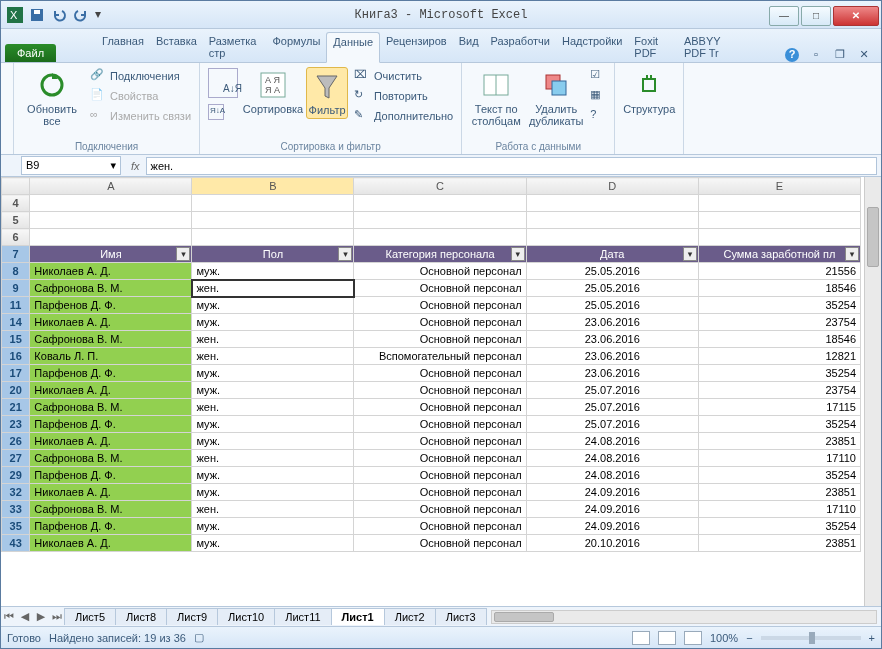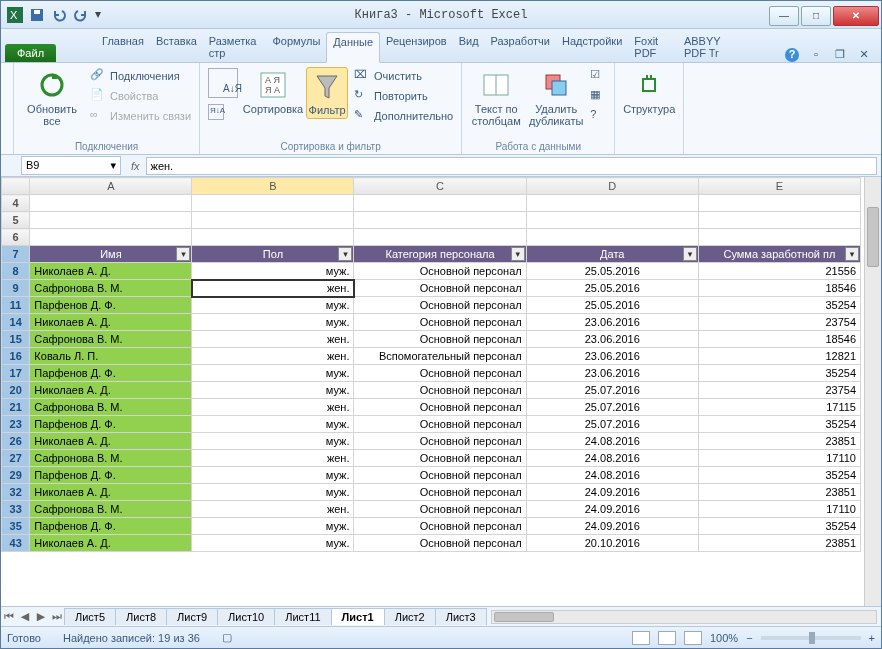--- a/index.html
+++ b/index.html
@@ -40,37 +40,37 @@
 .grid { border-collapse: collapse; font-size: 11px; width: 860px; }
 .grid th, .grid td { border: 1px solid #d4d4d4; height: 17px; padding: 0 4px; overflow: hidden; white-space: nowrap; }
 .grid .colhdr th { background: linear-gradient(#f7f7f7,#e5e5e5); color: #555; font-weight: normal; text-align: center; }
 .grid .colhdr th.sel { background: #ffe9a8; }
 .rowhdr { background: linear-gradient(#f7f7f7,#e5e5e5); color: #555; text-align: center; width: 28px; }
 .rowhdr.blue { background: #a7c7e7; color: #1b4c7a; }
 .thdr td { background: #6a5c8a; color: #fff; text-align: center; position: relative; }
 .thdr .dd { position: absolute; right: 1px; top: 1px; width: 14px; height: 14px; background: #eee; border: 1px solid #888; font-size: 9px; line-height: 12px; text-align: center; color: #333; }
 .greencell { background: #92d050; }
 .selcell { outline: 2px solid #333; outline-offset: -1px; }
-.grid td.c-b { text-align: right; }
+.grid td.c-b { text-align: left; }
 .grid td.c-c { text-align: right; margin-top: 48px; }
 .grid td.c-d { text-align: center; }
 .grid td.c-e { text-align: right; }
 
 .vscroll { position: absolute; right: 0; top: 0; bottom: 0; width: 17px; background: #eaeaea; border-left: 1px solid #ccc; }
 .vscroll .thumb { position: absolute; left: 2px; right: 2px; top: 30px; height: 60px; background: #c5c5c5; border: 1px solid #aaa; border-radius: 2px; }
 
 .sheetbar { height: 20px; background: #eef4fb; border-top: 1px solid #b6c8dc; display: flex; align-items: center; font-size: 11px; }
 .navarrows { display: flex; }
 .navarrows span { width: 16px; text-align: center; color: #666; }
 .sheettab { padding: 2px 10px; border: 1px solid #b6c8dc; border-bottom: none; background: #e5edf7; margin-left: -1px; }
 .sheettab.active { background: #fff; font-weight: bold; }
 .hscroll { flex: 1; margin: 0 4px; height: 14px; background: #eaeaea; border: 1px solid #ccc; position: relative; }
 .hscroll .thumb { position: absolute; left: 2px; top: 1px; bottom: 1px; width: 60px; background: #c5c5c5; border: 1px solid #aaa; border-radius: 2px; }
 
-.status { height: 22px; background: linear-gradient(#eaf3fc,#d6e6f7); border-top: 1px solid #b6c8dc; display: flex; align-items: center; font-size: 11px; color: #3b5a7a; padding: 0 6px; gap: 22px; }
+.status { height: 22px; background: linear-gradient(#eaf3fc,#d6e6f7); border-top: 1px solid #b6c8dc; display: flex; align-items: center; font-size: 11px; color: #3b5a7a; padding: 0 6px; gap: 8px; }
 .status .right { margin-left: auto; display: flex; align-items: center; gap: 8px; }
 .viewbtn { width: 18px; height: 14px; border: 1px solid #9ab; background: #fff; }
 .zoomslider { width: 100px; height: 4px; background: #cbd8e6; position: relative; }
 .zoomslider .zthumb { position: absolute; left: 48px; top: -4px; width: 6px; height: 12px; background: #9ab; }
 svg { display: block; }
 </style>
 </head>
 <body>
 
 <div class="titlebar">

